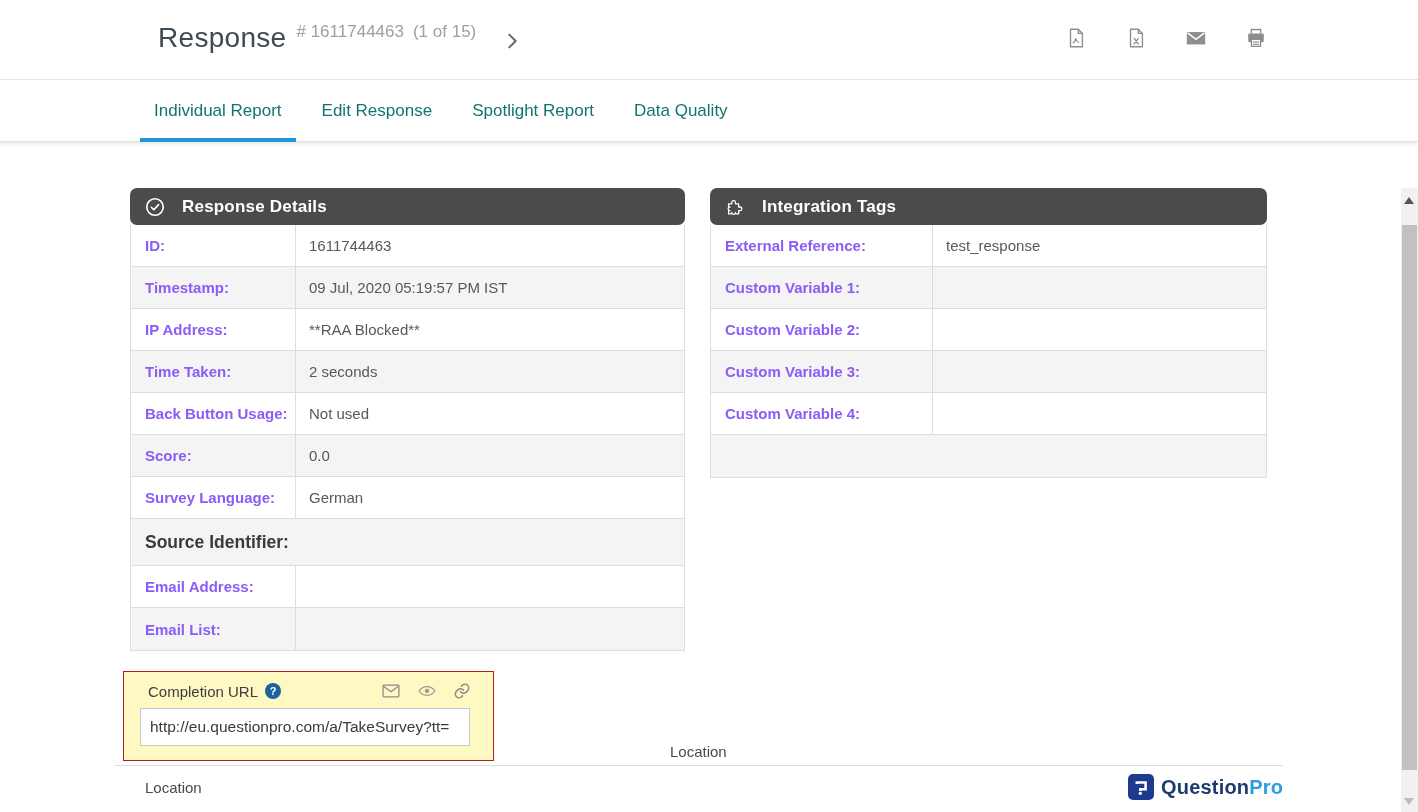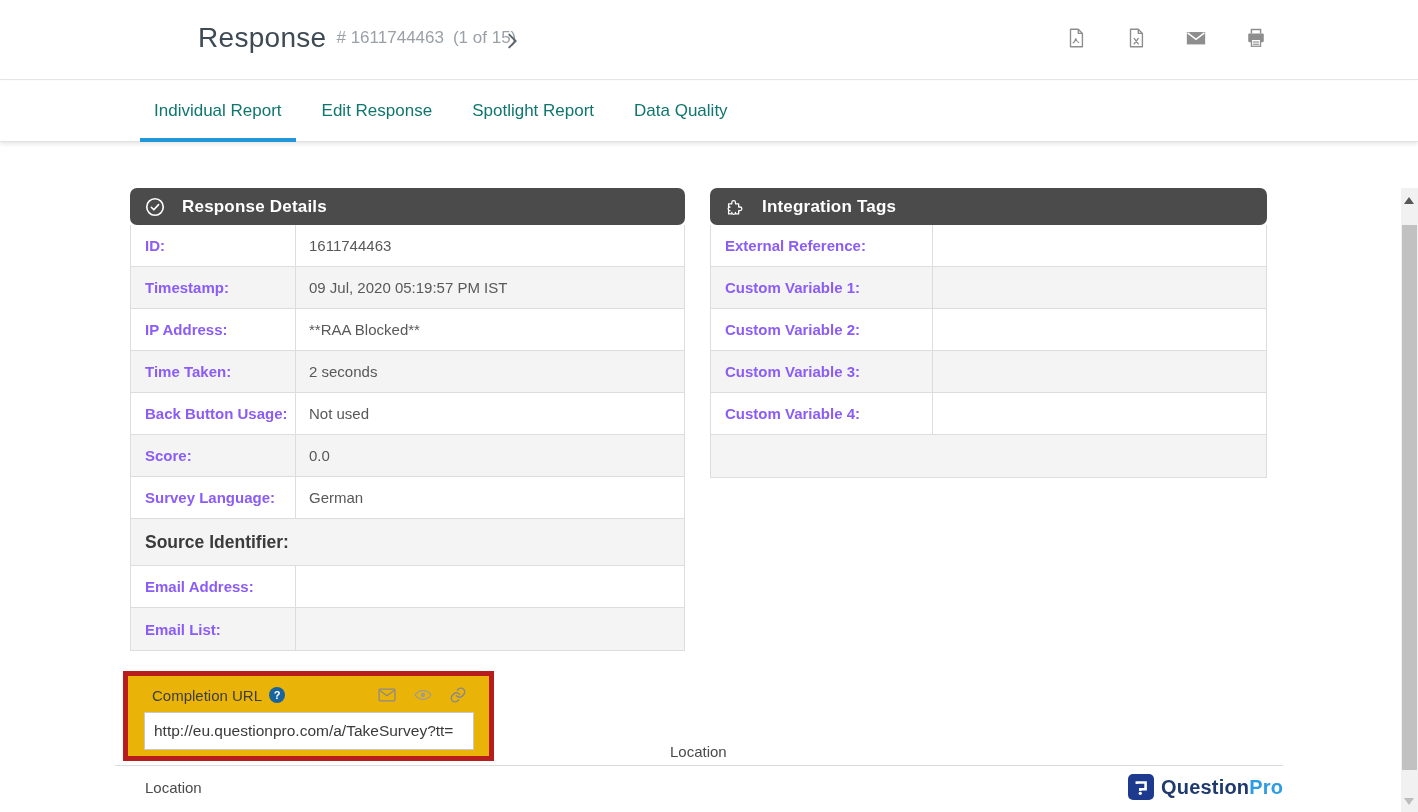--- a/index.html
+++ b/index.html
@@ -4,21 +4,21 @@
 <style>
   * { box-sizing: border-box; }
   html,body { margin:0; padding:0; }
   body {
     width:1418px; height:812px; position:relative; overflow:hidden;
     background:#ffffff; font-family:"Liberation Sans", sans-serif; color:#3d3d3d;
   }
 
   
   .app-header { position:absolute; top:0; left:0; width:100%; height:80px; background:#fff; border-bottom:1px solid #e5e5e5; }
-  .title-wrap { position:absolute; left:158px; top:22px; display:flex; align-items:center;margin-left:40px; }
+  .title-wrap { position:absolute; left:158px; top:22px; display:flex; align-items:flex-start; }
   .page-title { font-size:28px; font-weight:500; color:#3e4a54; letter-spacing:.3px; }
   .resp-num { font-size:17px; color:#9aa0a6; margin-left:10px; }
   .resp-count { font-size:17px; color:#9aa0a6; margin-left:9px; }
   .next-chevron { position:absolute; left:501px; top:30px; width:22px; height:22px; cursor:pointer; }
   .header-icons { position:absolute; right:151px; top:27px; display:flex; gap:38px; }
   .hicon { width:22px; height:22px; cursor:pointer; }
 
   
   .tab-bar { position:absolute; top:81px; left:0; width:100%; height:61px; background:#fff;
              border-bottom:1px solid #e2e2e2; box-shadow:0 2px 4px rgba(0,0,0,.10); z-index:2; }
@@ -38,21 +38,21 @@
   .drow.alt { background:#f4f4f4; }
   .drow .lbl { display:flex; align-items:center; padding-left:14px; font-weight:bold; color:#8b5cf6; border-right:1px solid #ddd; }
   .drow .val { flex:1; display:flex; align-items:center; padding-left:13px; color:#585858; }
   .left-table .lbl { width:165px; }
   .right-table .lbl { width:222px; }
   .section-row { display:flex; align-items:center; height:47px; border-bottom:1px solid #ddd;
                  background:#f4f4f4; padding-left:14px; font-size:17.5px; font-weight:bold; color:#3b3b3b; }
 
   
   .completion-box { position:absolute; left:123px; top:671px; width:371px; height:90px;
-                    border:5px solid #b91c1c; background:#eab308; }
+                    border:1px solid #b91c1c; background:#fef9c3; }
   .cu-row1 { display:flex; align-items:center; height:24px; margin:7px 22px 0 24px; }
   .cu-label { font-size:15px; color:#3d3d3d; }
   .help-badge { width:16px; height:16px; border-radius:50%; background:#17649e; color:#fff;
                 font-size:11px; font-weight:bold; display:flex; align-items:center; justify-content:center;
                 margin-left:7px; cursor:pointer; }
   .cu-icons { margin-left:auto; display:flex; align-items:center; gap:16px; }
   .cu-icons svg { cursor:pointer; }
   .cu-input { display:block; margin:5px 0 0 16px; width:330px; height:38px; border:1px solid #c9c9c9;
               padding:0 9px; font-size:15.5px; color:#3a3a3a; font-family:"Liberation Sans", sans-serif; background:#fff; }
 
@@ -175,20 +175,21 @@
 <div class="panel" style="left:710px; top:188px; width:557px;">
   <div class="panel-hdr">
     <svg class="ph-icon" viewBox="0 0 24 24">
       <path d="M5 8.5h3.5V7a2 2 0 1 1 4 0v1.5H16V12h1.5a2 2 0 1 1 0 4H16v3.5h-3.5V18a2 2 0 1 1 -4 0v1.5H5V16h1.5a2 2 0 1 1 0-4H5Z" fill="none" stroke="#ffffff" stroke-width="1.4" stroke-linejoin="round"></path>
     </svg>
     <span class="ph-title">Integration Tags</span>
   </div>
   <div class="dtable right-table">
     <div class="drow">
       <div class="lbl">External Reference:</div>
+      <div class="val">test_response</div>
     </div>
     <div class="drow alt">
       <div class="lbl">Custom Variable 1:</div>
       <div class="val"></div>
     </div>
     <div class="drow">
       <div class="lbl">Custom Variable 2:</div>
       <div class="val"></div>
     </div>
     <div class="drow alt">

